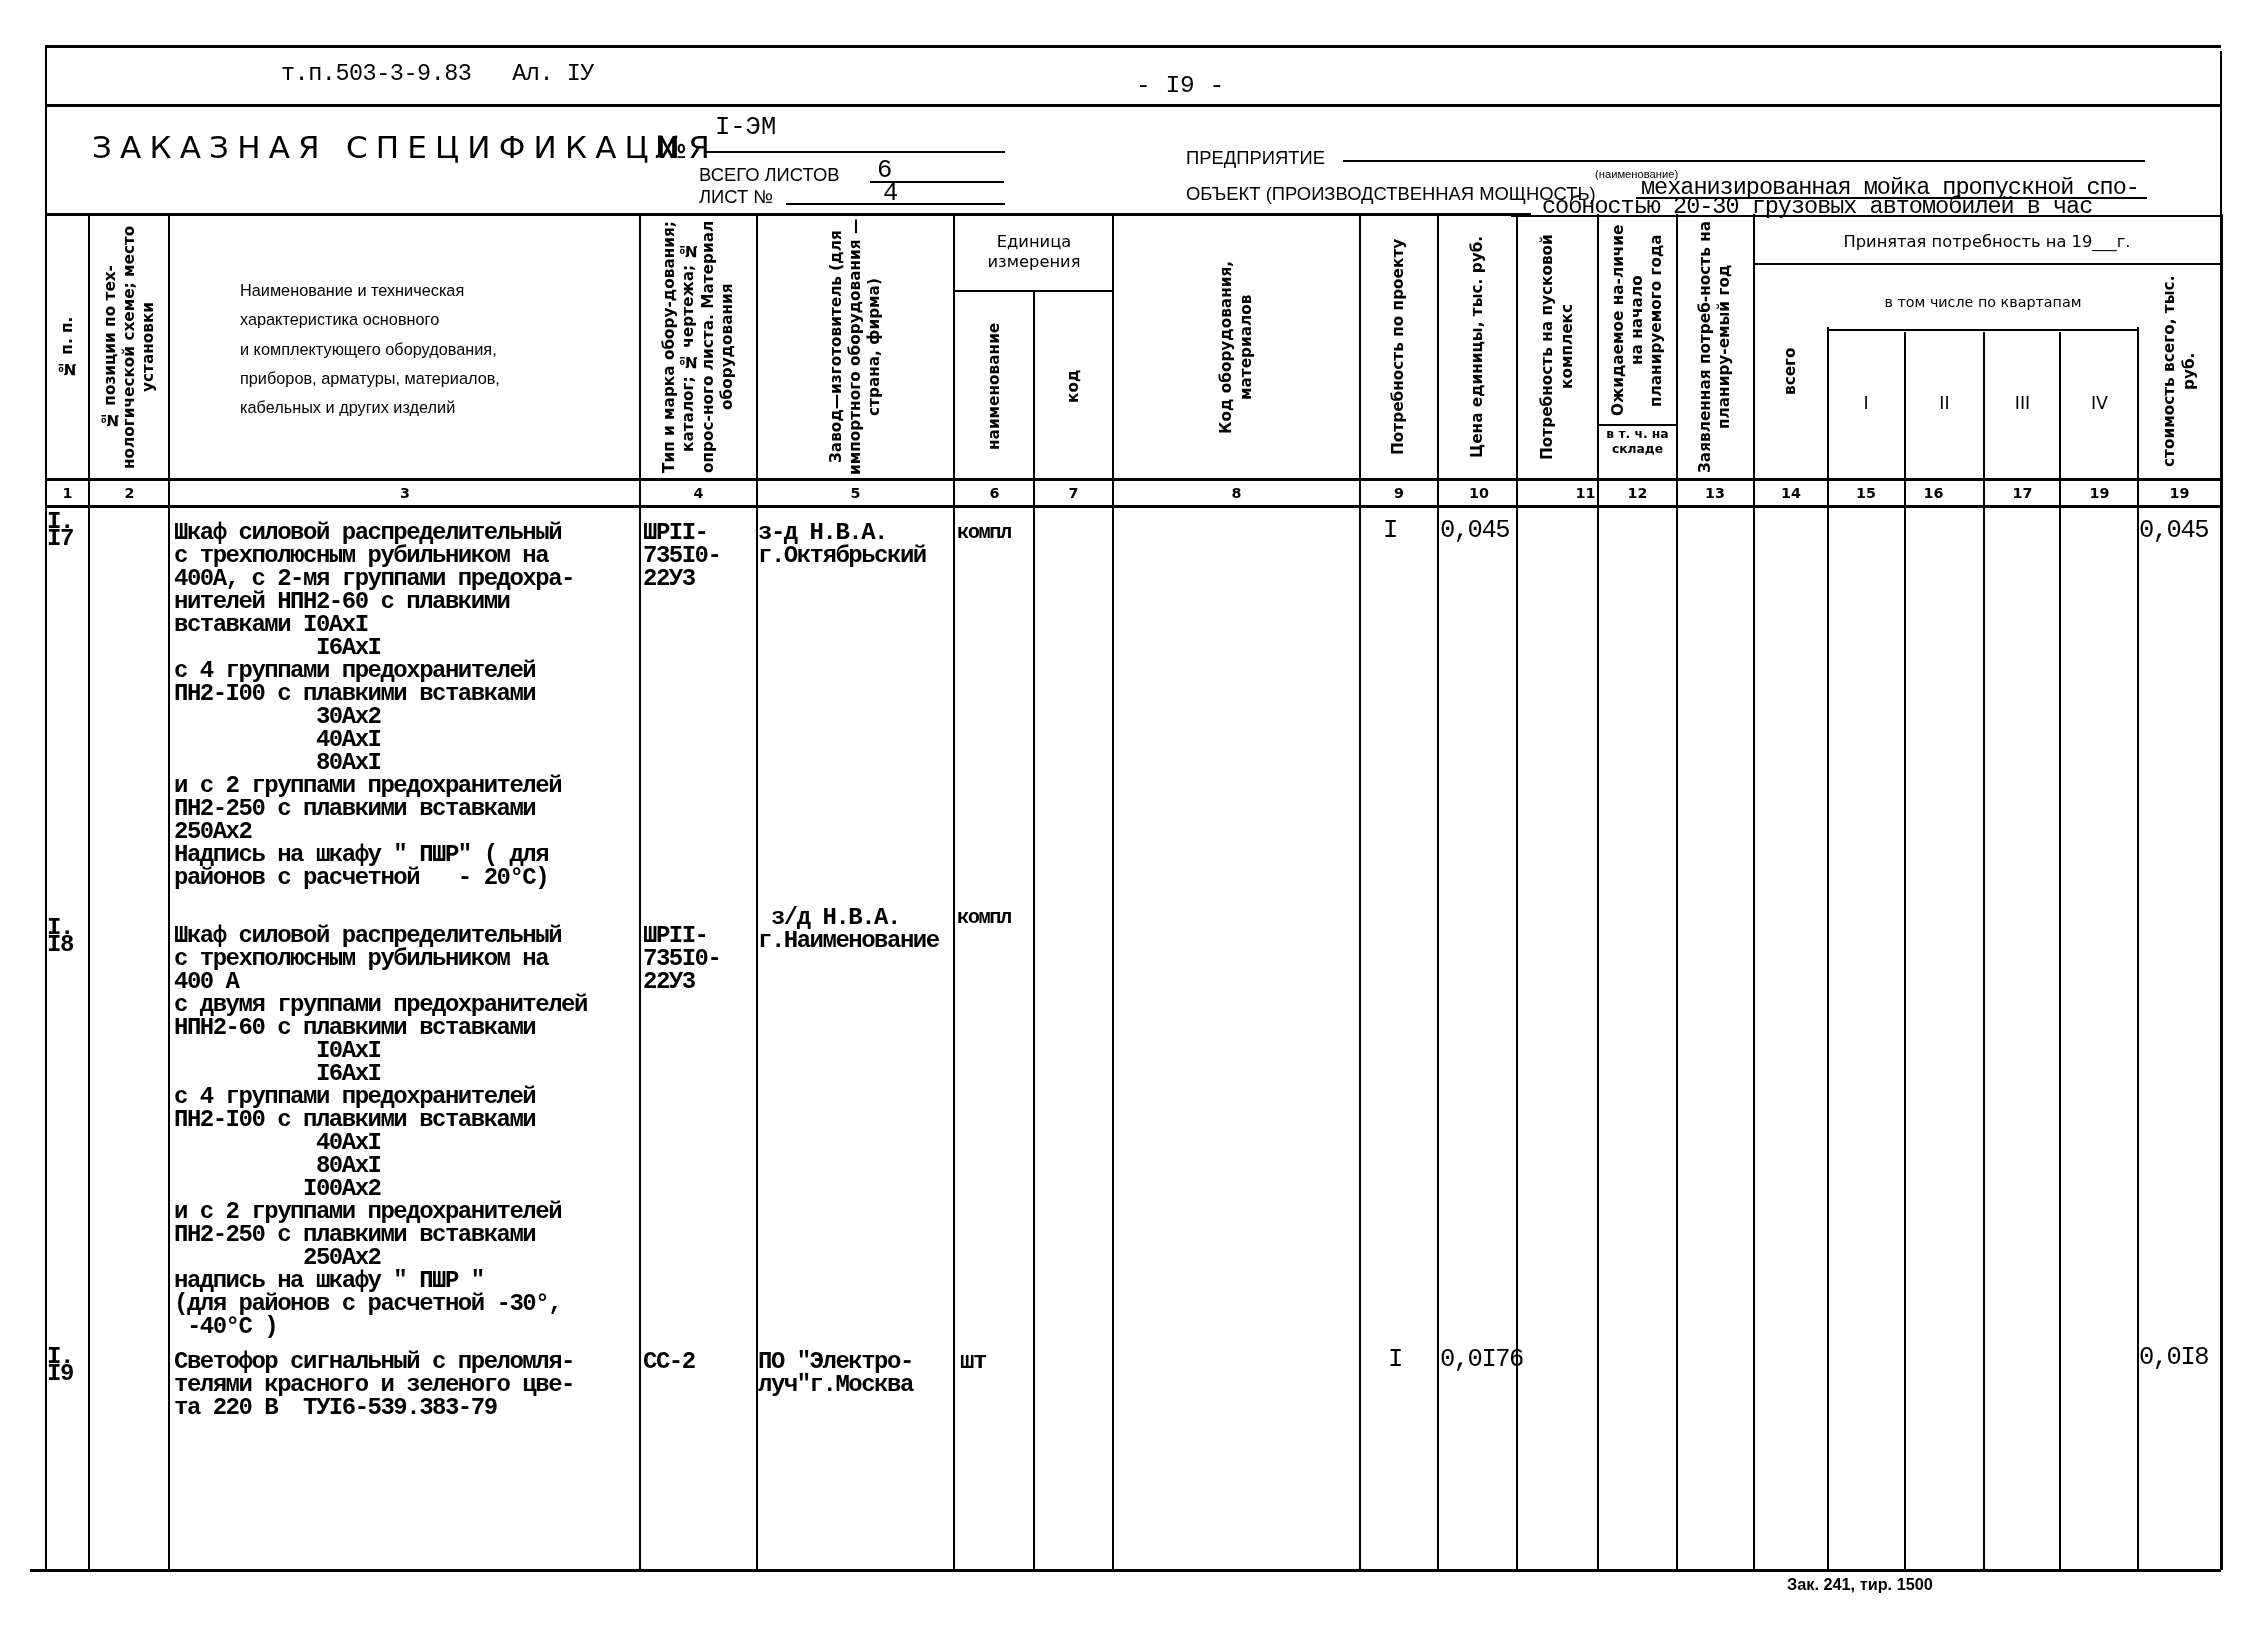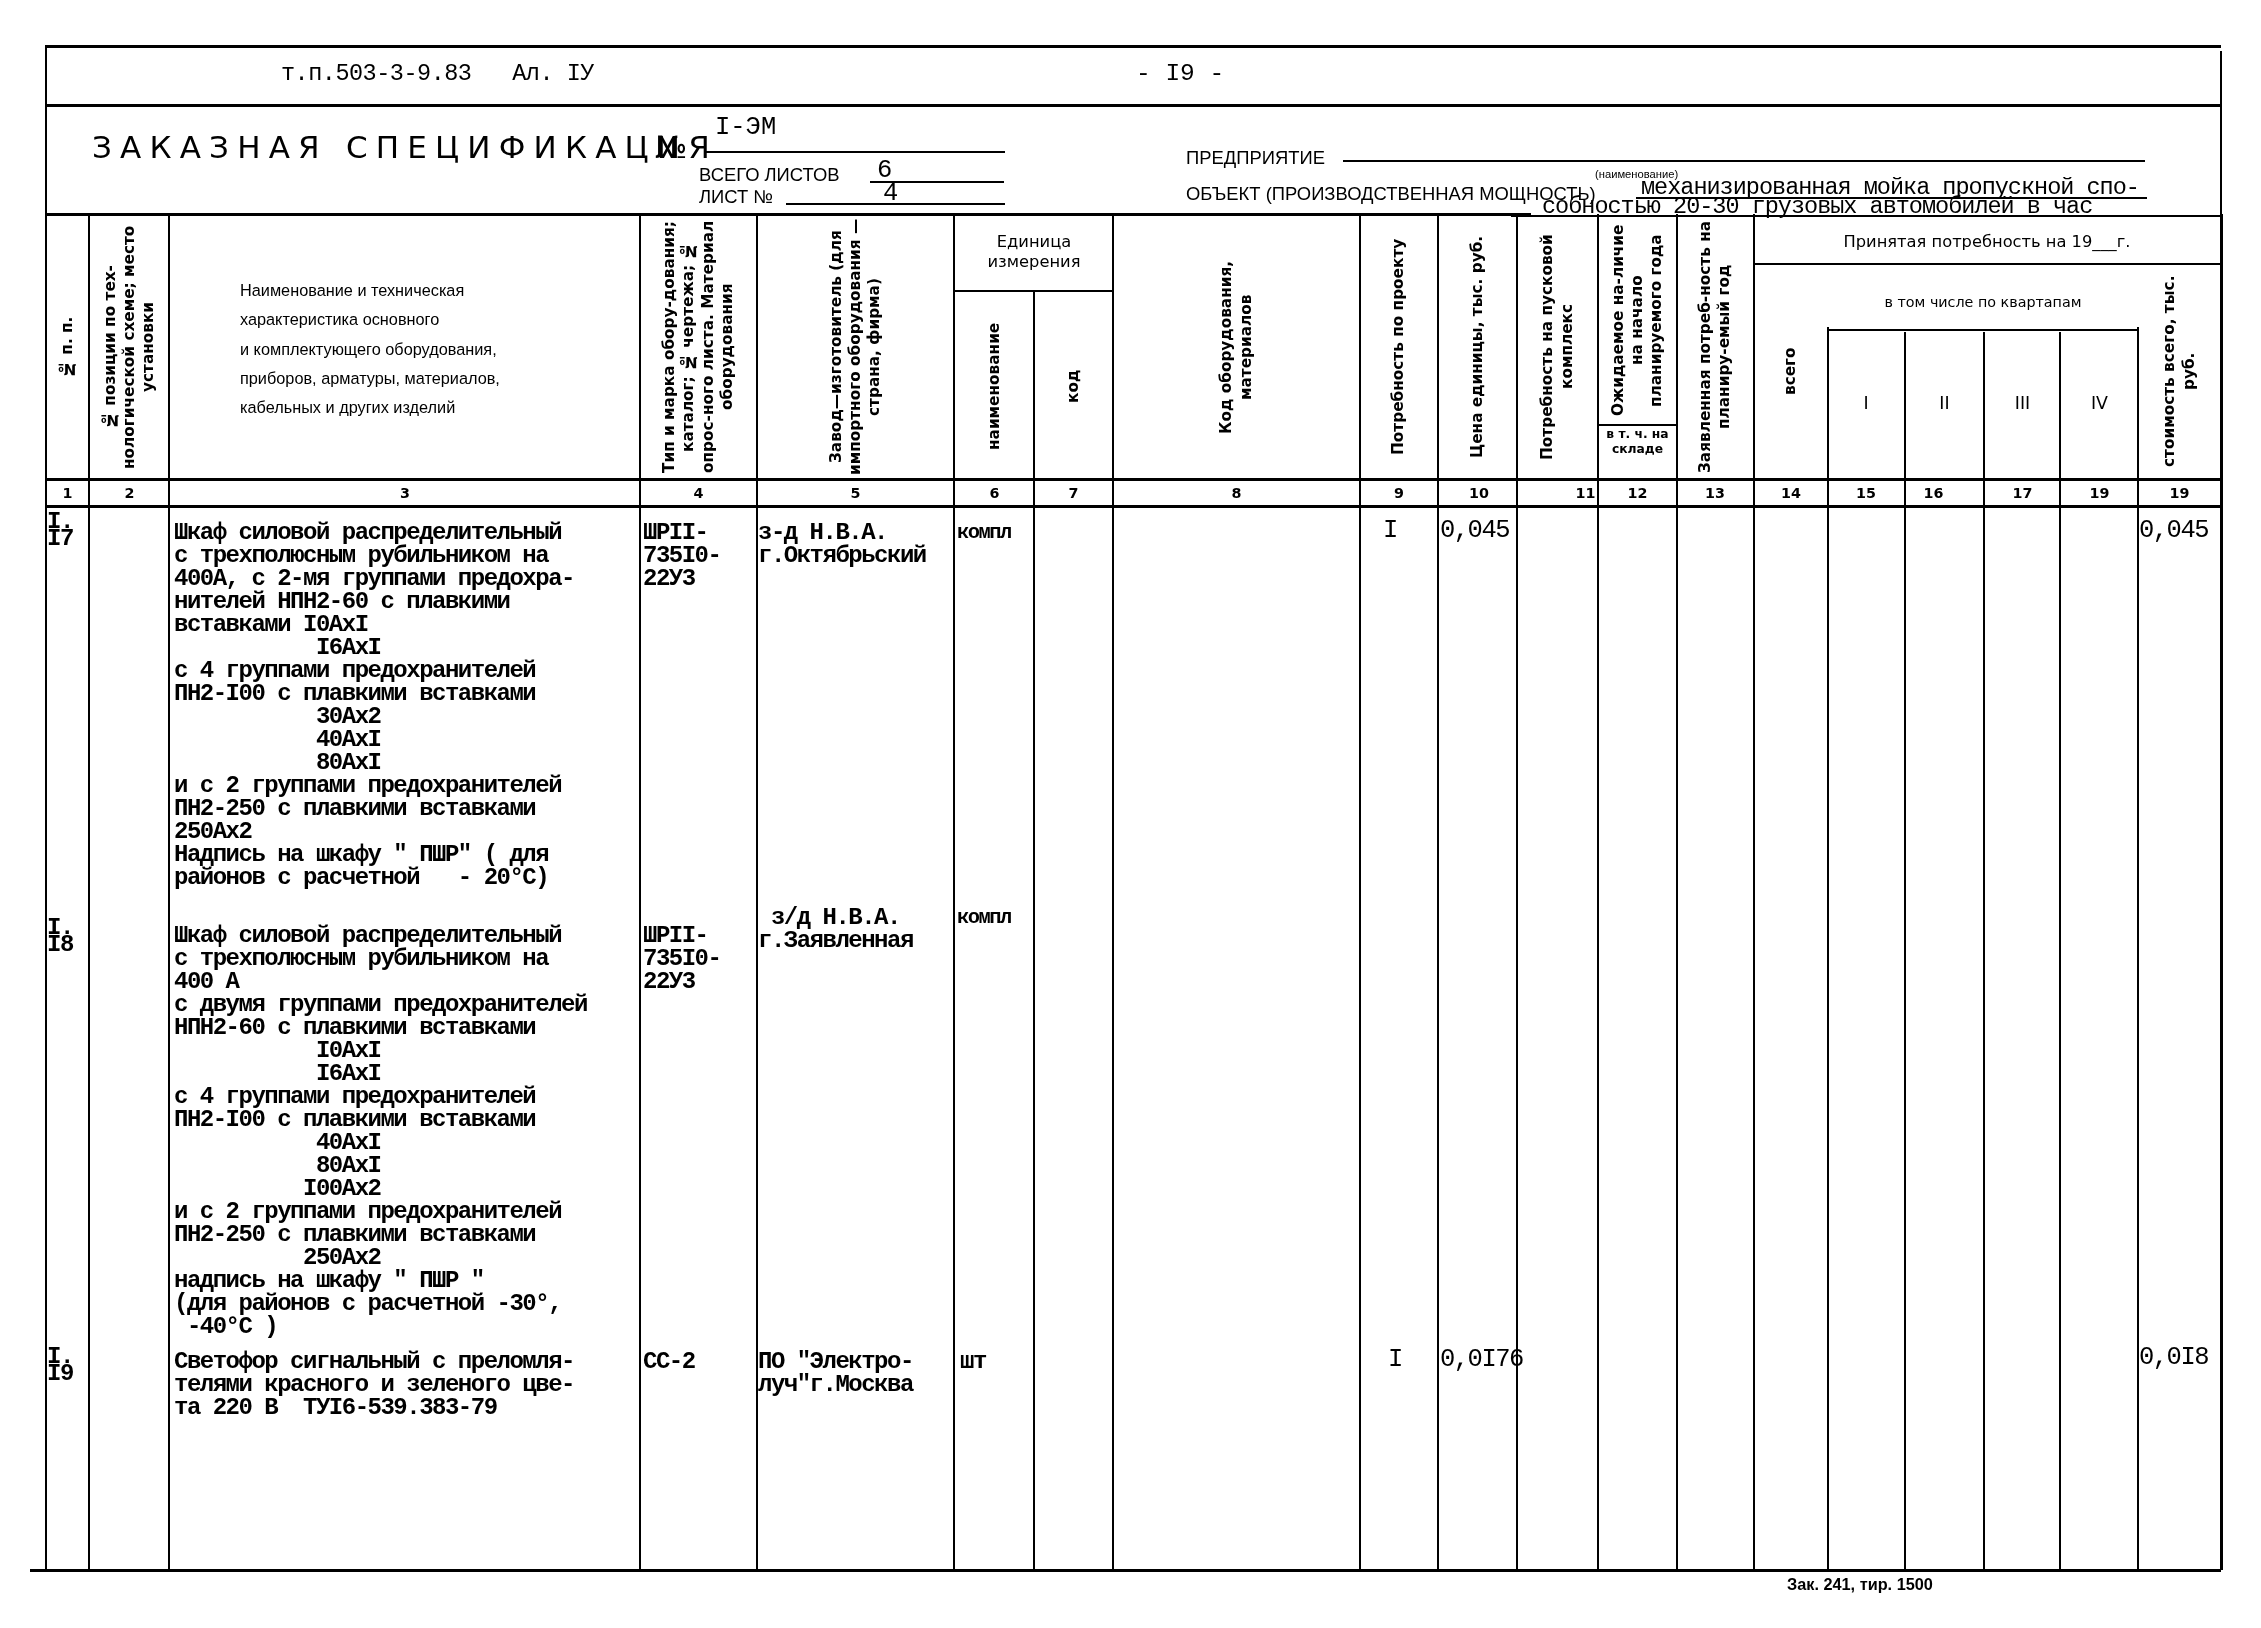--- a/index.html
+++ b/index.html
@@ -26,21 +26,21 @@
 </style>
 </head>
 <body>
 
 <div class="hl" style="left:45px;top:45px;width:2176px;height:2.6px;"></div>
 <div class="hl" style="left:45px;top:104px;width:2176px;height:2.6px;"></div>
 <div class="vl" style="left:45px;top:45px;width:2px;height:168px;"></div>
 <div class="vl" style="left:2220px;top:51px;width:1.5px;height:163px;"></div>
 
 <div class="abs topline" style="left:281px;top:60px;white-space:pre;">т.п.503-3-9.83   Ал. IУ</div>
-<div class="abs pagenum" style="left:1136px;top:60px;white-space:pre;">- I9 -</div>
+<div class="abs pagenum" style="left:1136px;top:72px;white-space:pre;">- I9 -</div>
 
 <div class="abs title" style="left:92px;top:129px;">ЗАКАЗНАЯ СПЕЦИФИКАЦИЯ</div>
 <div class="abs title" style="left:655px;top:129px;letter-spacing:0;">№</div>
 <div class="abs handval" style="left:715px;top:113px;">I-ЭМ</div>
 <div class="hl" style="left:704px;top:151px;width:301px;height:2px;"></div>
 
 <div class="abs small-label" style="left:699px;top:164px;">ВСЕГО ЛИСТОВ</div>
 <div class="abs handval" style="left:877px;top:156px;">6</div>
 <div class="hl" style="left:870px;top:181px;width:134px;height:2px;"></div>
 <div class="abs small-label" style="left:699px;top:186px;">ЛИСТ №</div>
@@ -185,21 +185,21 @@
 и с 2 группами предохранителей
 ПН2-250 с плавкими вставками
           250Ах2
 надпись на шкафу " ПШР "
 (для районов с расчетной -30°,
  -40°С )</div>
   <div class="abs cell-text" style="left:643px;top:924px;">ШРII-
 735I0-
 22У3</div>
   <div class="abs cell-text" style="left:758px;top:906px;"> з/д Н.В.А.
-г.Заявленная</div>
+г.Наименование</div>
   <div class="abs cell-text" style="left:957px;top:906px;font-size:20.4px;">компл</div>
 </div>
 
 <div>
   <div class="abs cell-text" style="left:47px;top:1348px;line-height:17.4px;">I.
 I9</div>
   <div class="abs cell-text" style="left:174px;top:1350px;">Светофор сигнальный с преломля-
 телями красного и зеленого цве-
 та 220 В  ТУI6-539.383-79</div>
   <div class="abs cell-text" style="left:643px;top:1350px;">СС-2</div>

